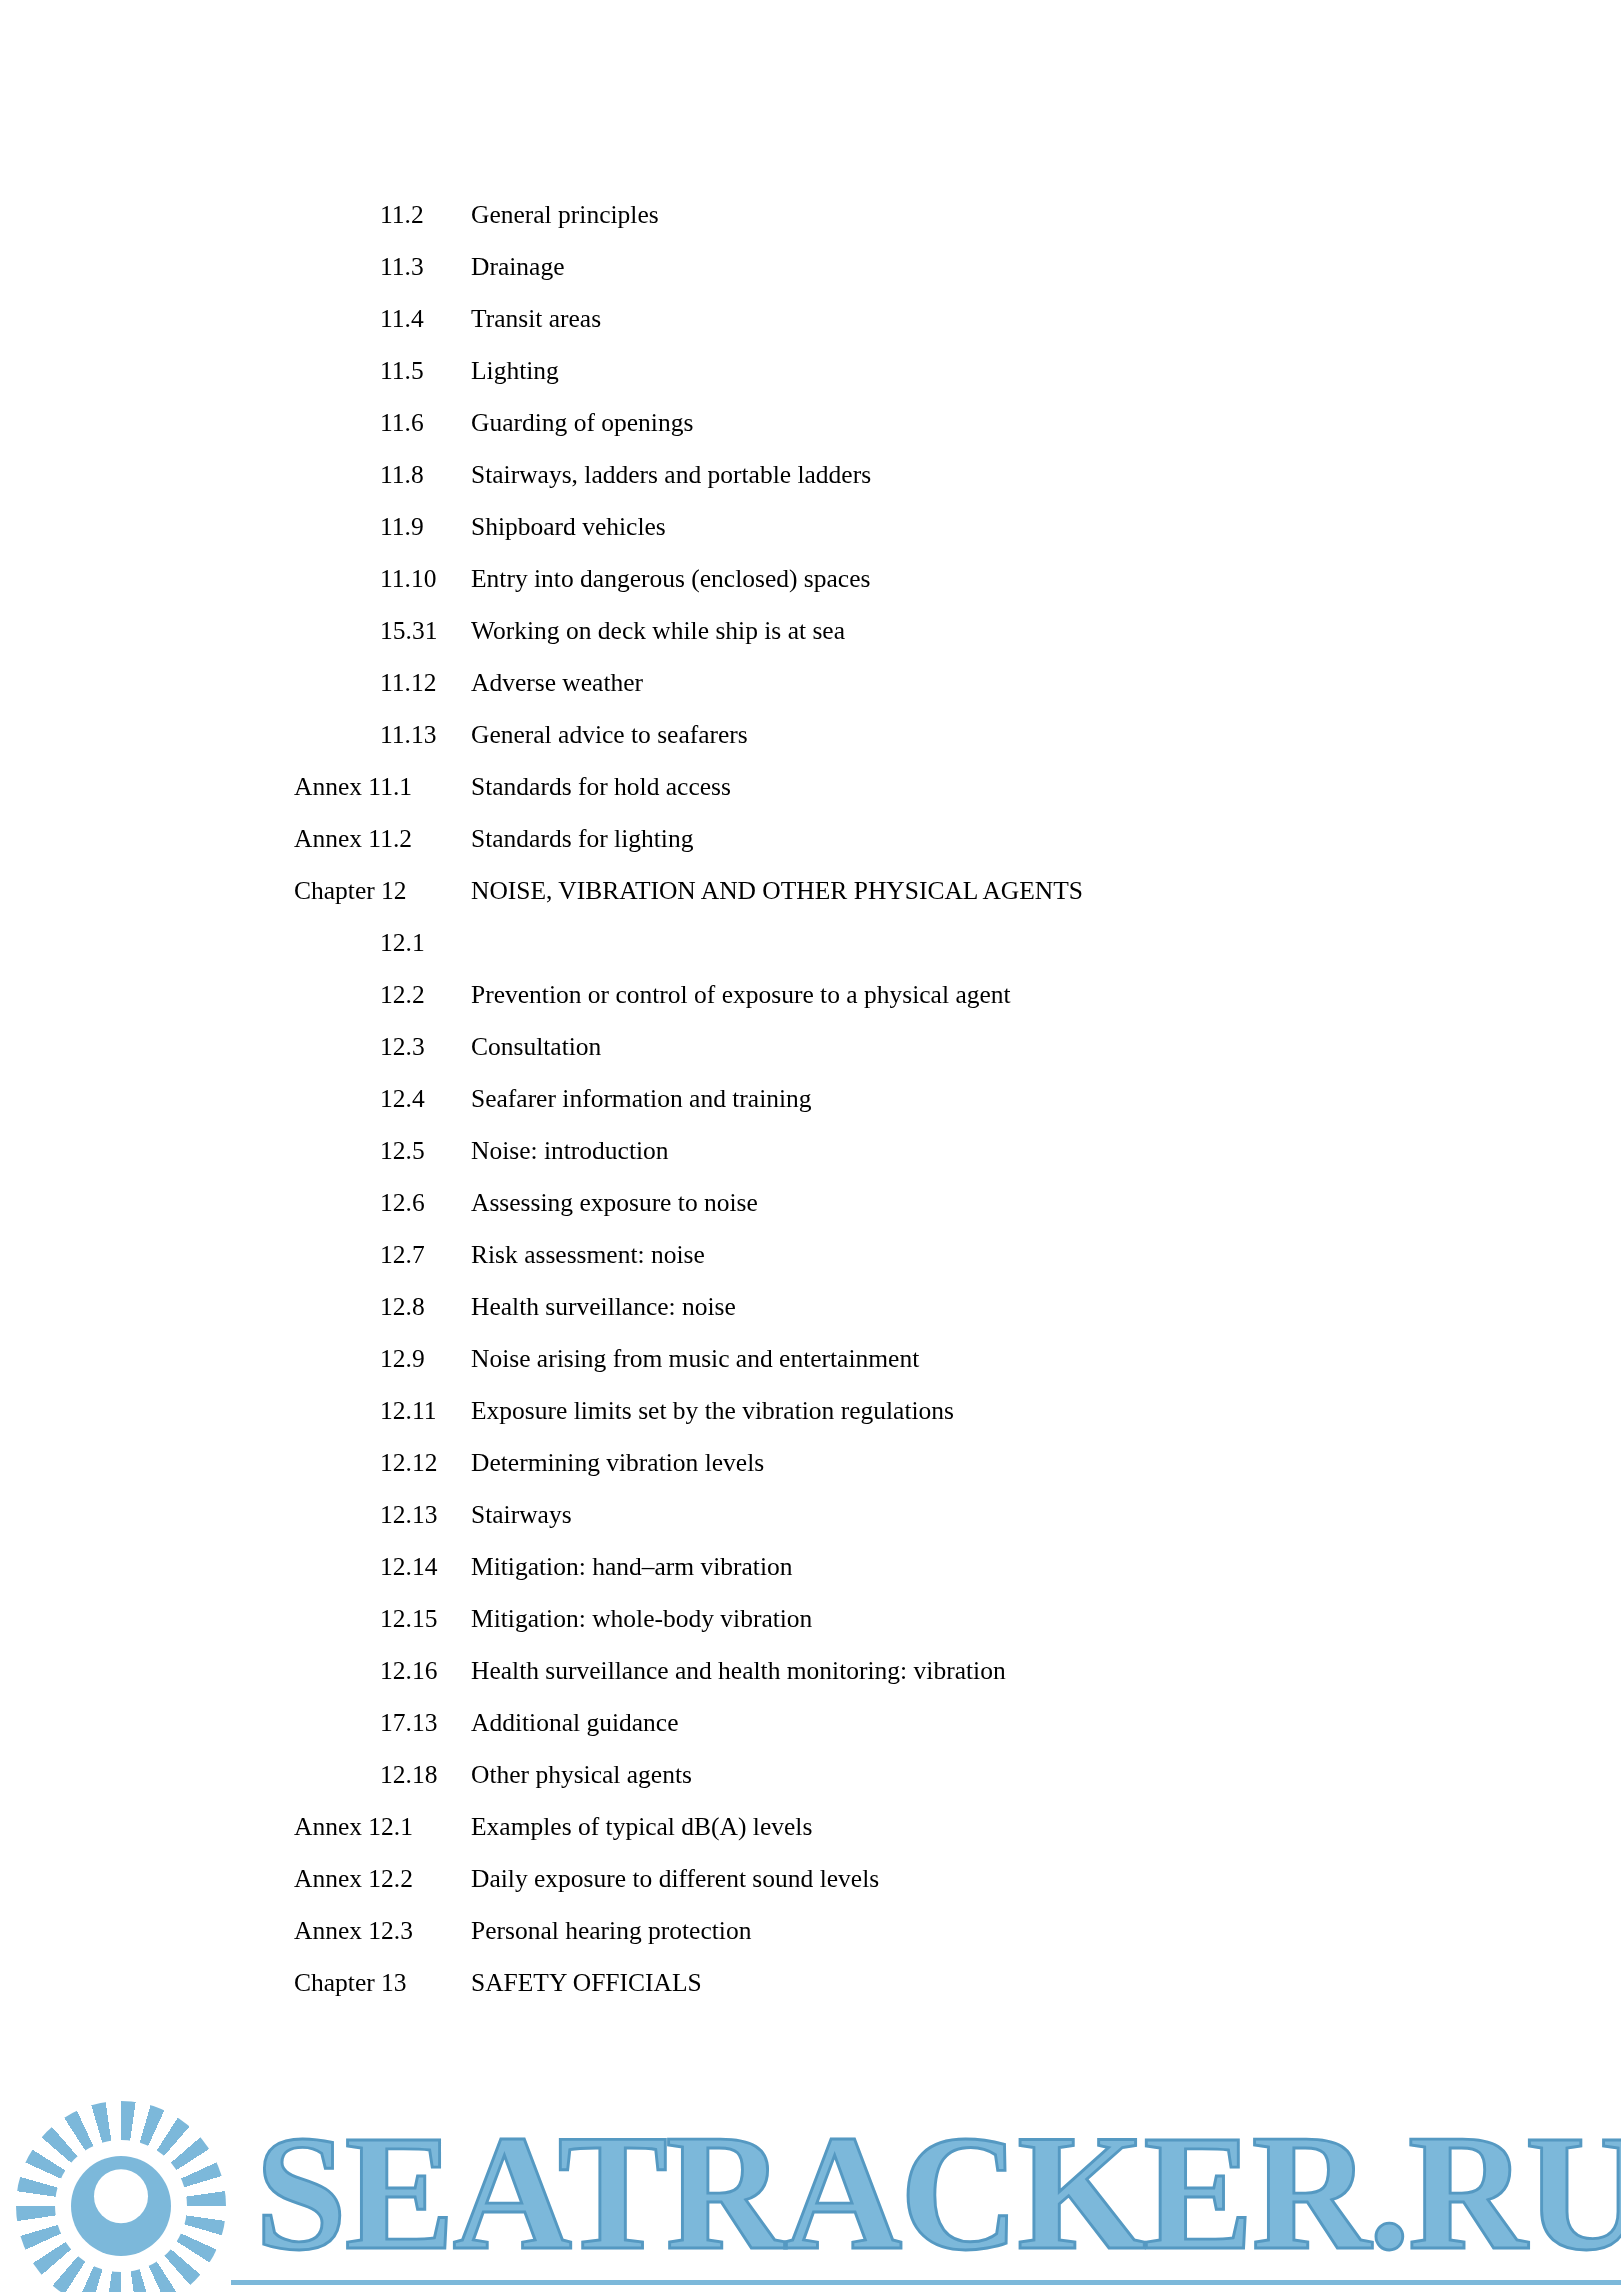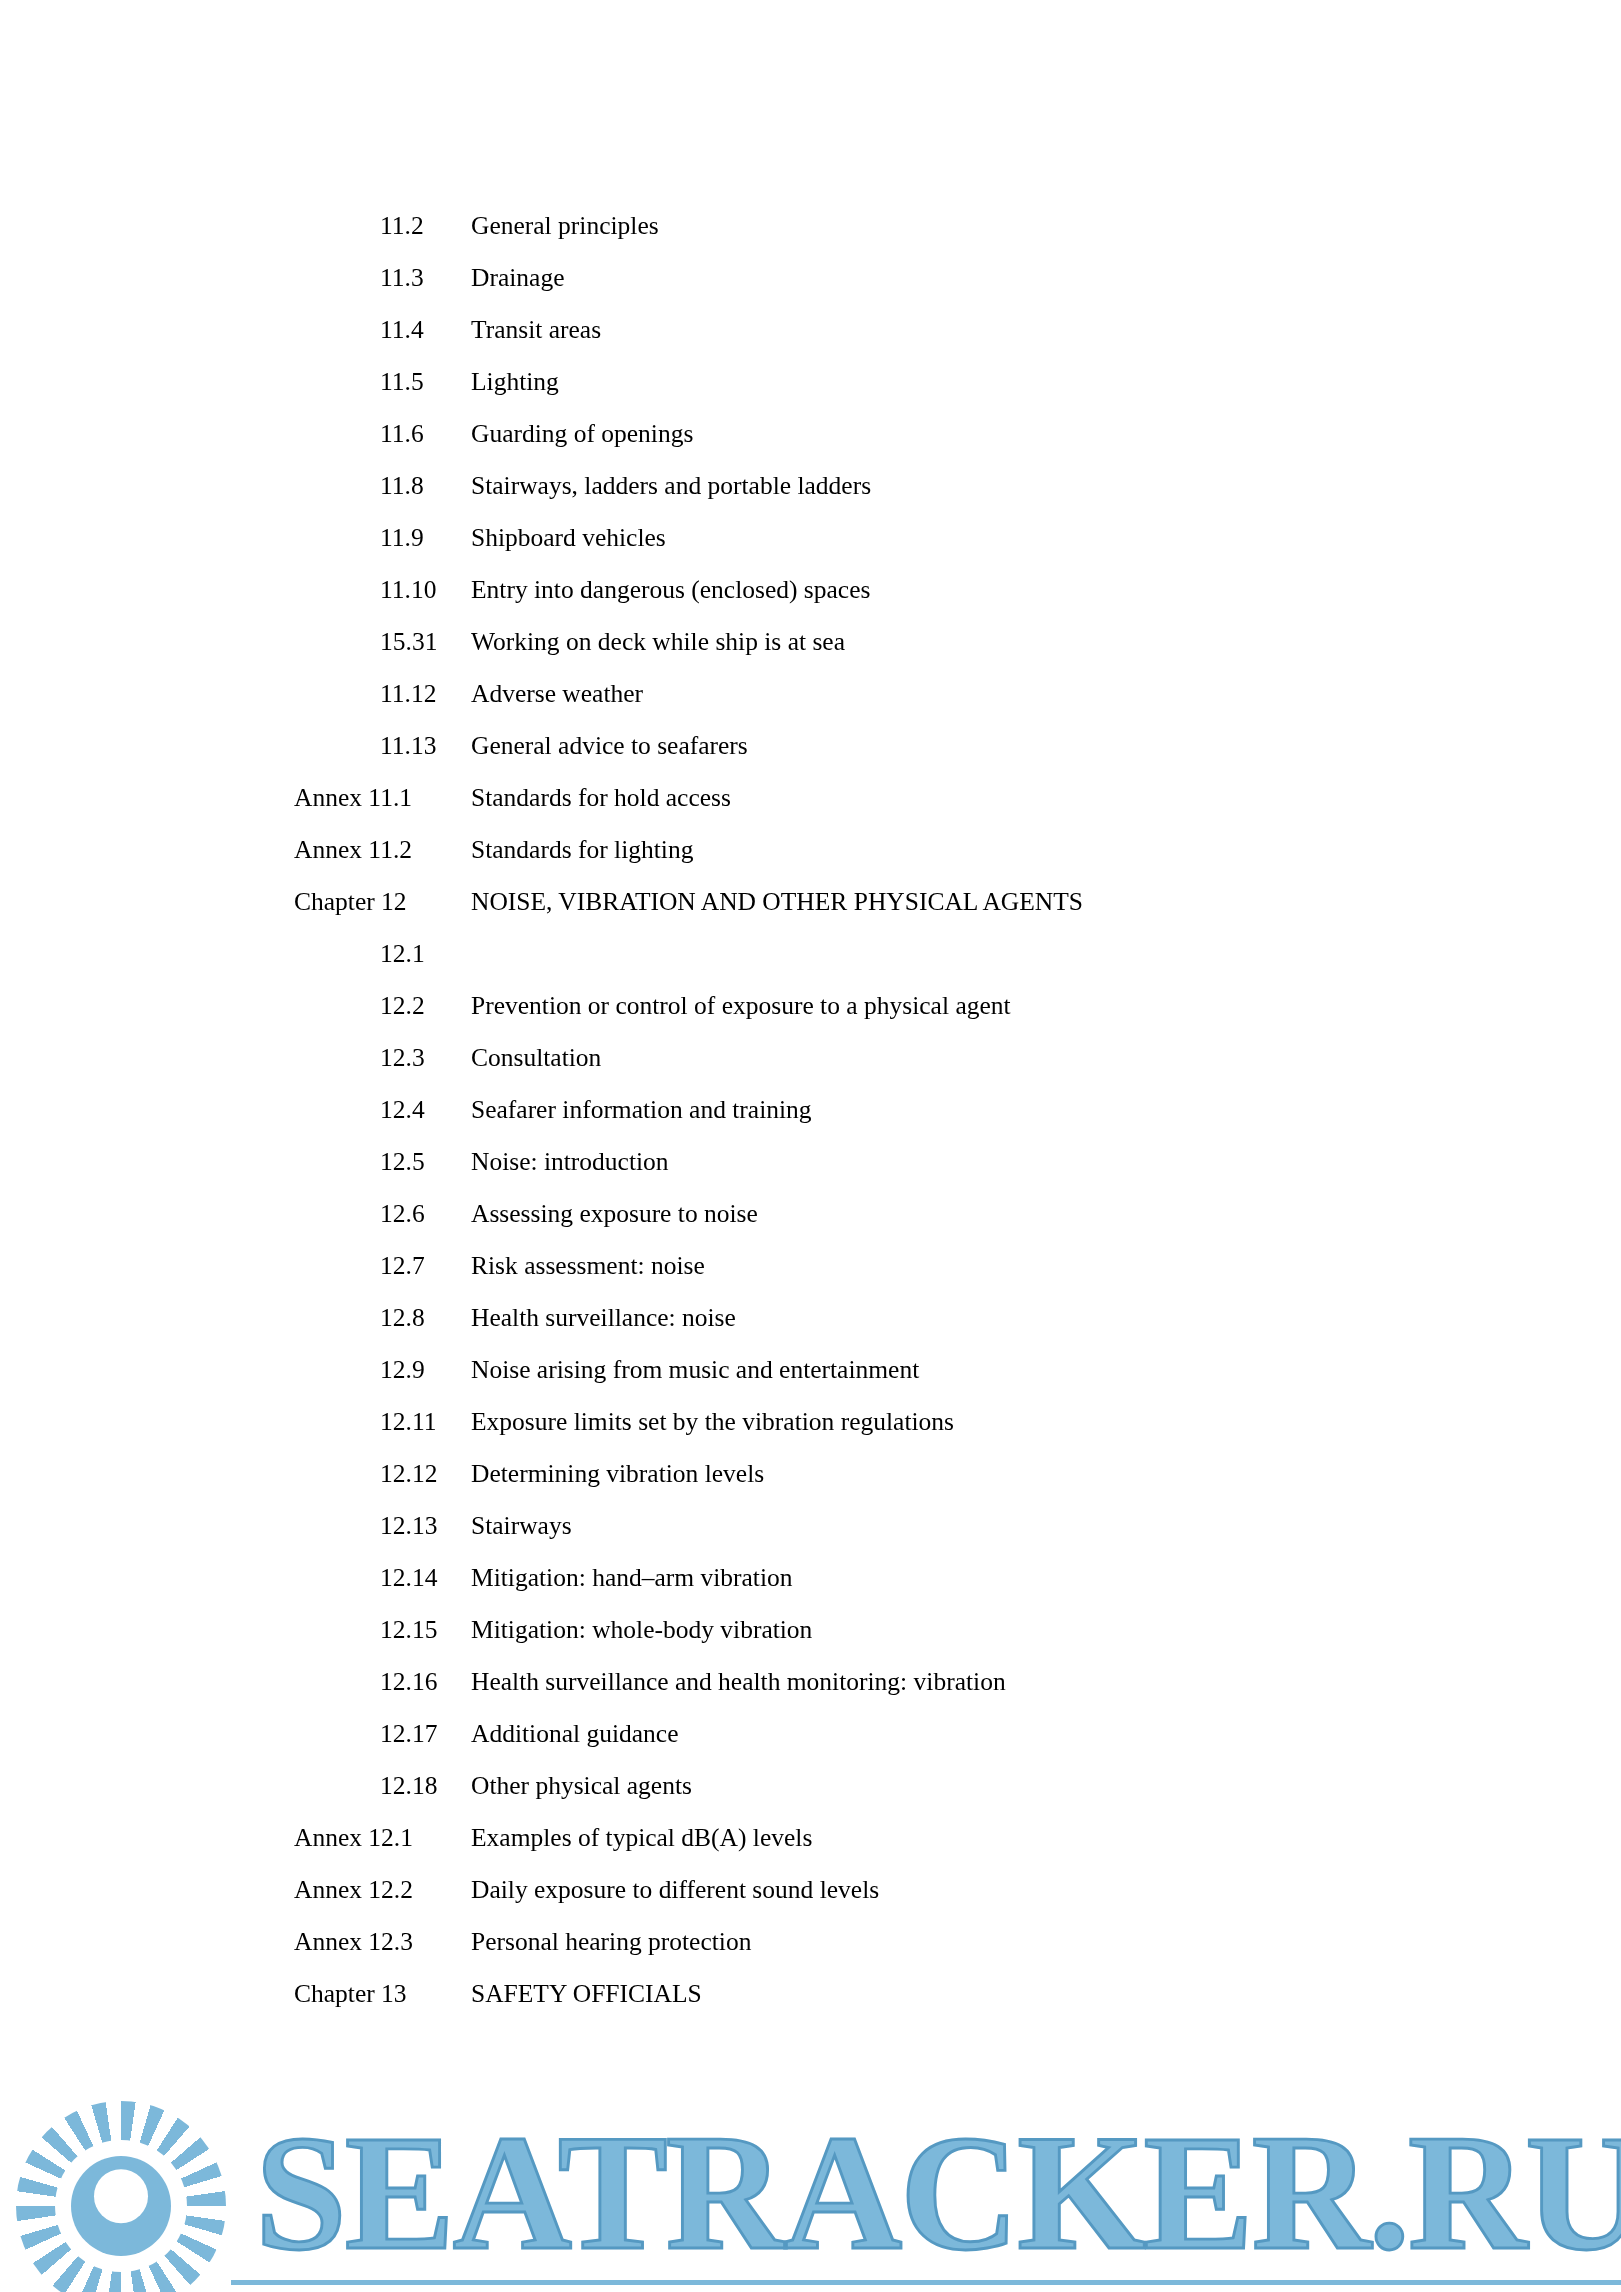--- a/index.html
+++ b/index.html
@@ -12,21 +12,21 @@
     width: 1621px;
     height: 2293px;
     background: #ffffff;
     overflow: hidden;
     font-family: "Liberation Serif", serif;
     color: #000000;
   }
   
   .toc {
     position: absolute;
-    top: 200px;
+    top: 189px;
     left: 0;
     width: 100%;
   }
   .toc-row {
     display: flex;
     align-items: baseline;
     height: 52px;
     font-size: 25.5px;
     line-height: 52px;
     white-space: nowrap;
@@ -253,21 +253,21 @@
       <span class="label">12.15</span>
       <span class="title">Mitigation: whole-body vibration</span>
     </div>
 
     <div class="toc-row type-section">
       <span class="label">12.16</span>
       <span class="title">Health surveillance and health monitoring: vibration</span>
     </div>
 
     <div class="toc-row type-section">
-      <span class="label">12.17</span>
+      <span class="label">17.13</span>
       <span class="title">Additional guidance</span>
     </div>
 
     <div class="toc-row type-section">
       <span class="label">12.18</span>
       <span class="title">Other physical agents</span>
     </div>
 
     <div class="toc-row type-annex">
       <span class="label">Annex 12.1</span>

